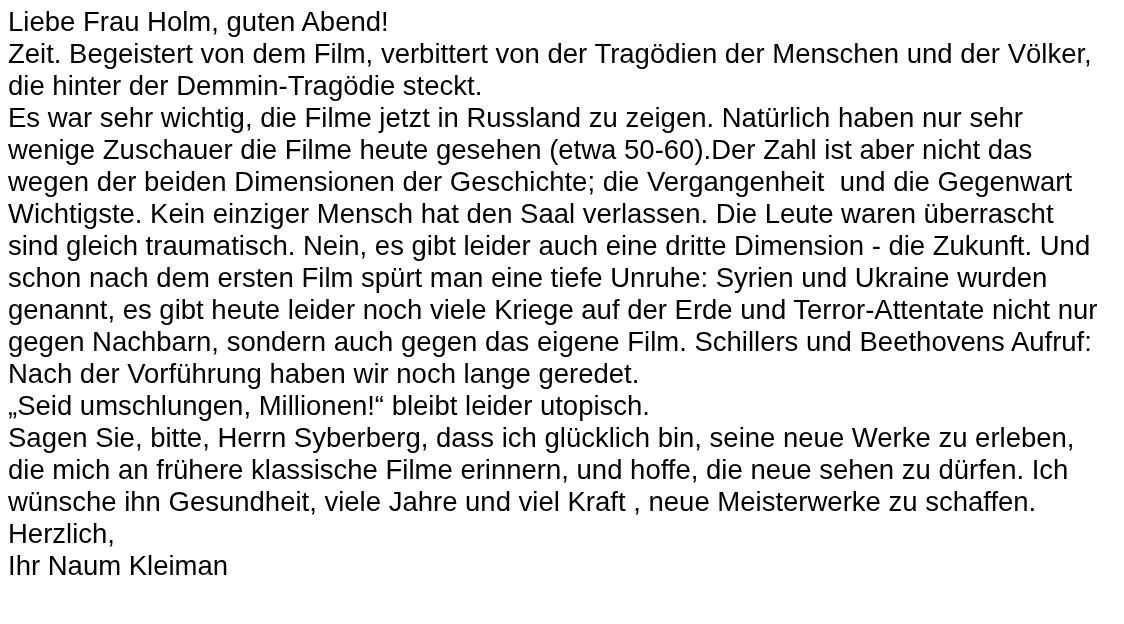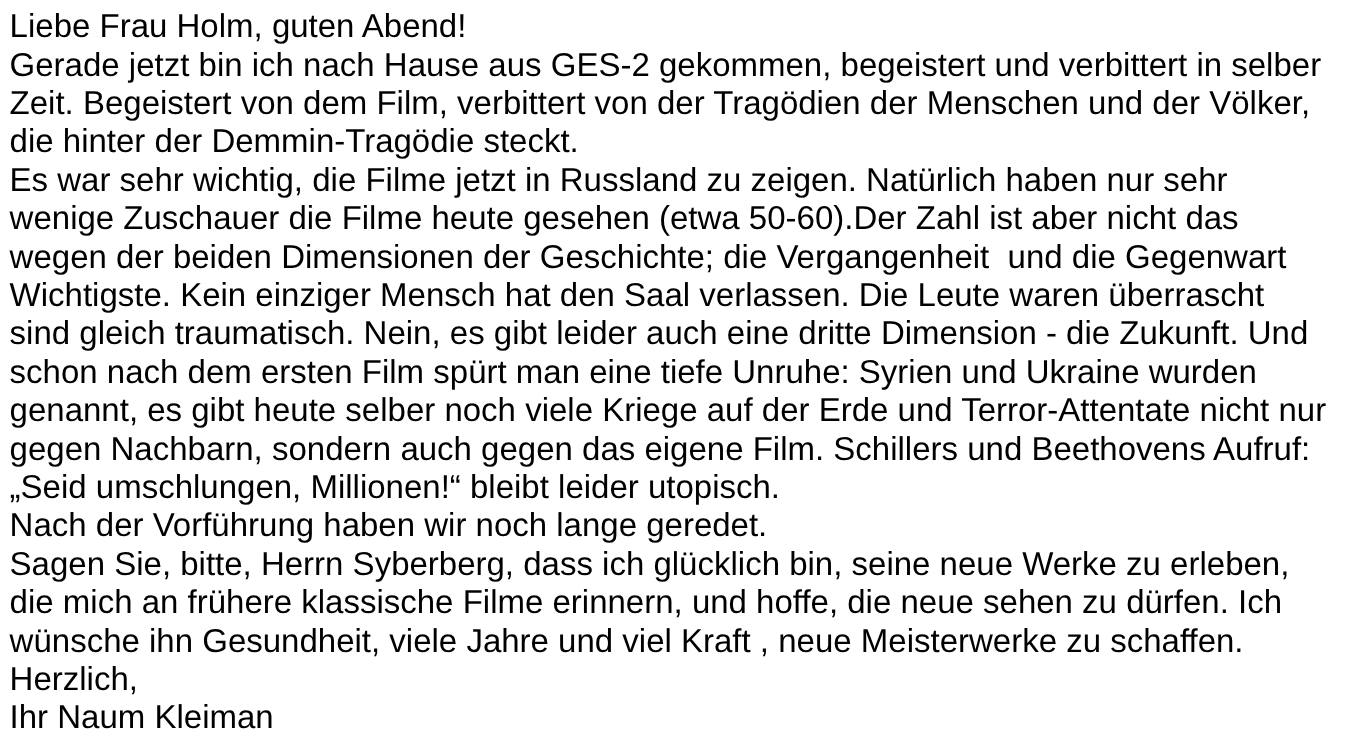--- a/index.html
+++ b/index.html
@@ -26,31 +26,30 @@
   }
   .text-line {
     white-space: pre;   
   }
 </style>
 </head>
 <body>
 
 <div class="letter-body">
     <div class="text-line">Liebe Frau Holm, guten Abend!</div>
-    <div class="text-line">Gerade jetzt bin ich nach Hause aus GES-2 gekommen, begeistert und verbittert in selber</div>
     <div class="text-line">Zeit. Begeistert von dem Film, verbittert von der Tragödien der Menschen und der Völker,</div>
     <div class="text-line">die hinter der Demmin-Tragödie steckt.</div>
     <div class="text-line">Es war sehr wichtig, die Filme jetzt in Russland zu zeigen. Natürlich haben nur sehr</div>
     <div class="text-line">wenige Zuschauer die Filme heute gesehen (etwa 50-60).Der Zahl ist aber nicht das</div>
     <div class="text-line">wegen der beiden Dimensionen der Geschichte; die Vergangenheit  und die Gegenwart</div>
     <div class="text-line">Wichtigste. Kein einziger Mensch hat den Saal verlassen. Die Leute waren überrascht</div>
     <div class="text-line">sind gleich traumatisch. Nein, es gibt leider auch eine dritte Dimension - die Zukunft. Und</div>
     <div class="text-line">schon nach dem ersten Film spürt man eine tiefe Unruhe: Syrien und Ukraine wurden</div>
-    <div class="text-line">genannt, es gibt heute selber noch viele Kriege auf der Erde und Terror-Attentate nicht nur</div>
+    <div class="text-line">genannt, es gibt heute leider noch viele Kriege auf der Erde und Terror-Attentate nicht nur</div>
     <div class="text-line">gegen Nachbarn, sondern auch gegen das eigene Film. Schillers und Beethovens Aufruf:</div>
+    <div class="text-line">Nach der Vorführung haben wir noch lange geredet.</div>
     <div class="text-line">„Seid umschlungen, Millionen!“ bleibt leider utopisch.</div>
-    <div class="text-line">Nach der Vorführung haben wir noch lange geredet.</div>
     <div class="text-line">Sagen Sie, bitte, Herrn Syberberg, dass ich glücklich bin, seine neue Werke zu erleben,</div>
     <div class="text-line">die mich an frühere klassische Filme erinnern, und hoffe, die neue sehen zu dürfen. Ich</div>
     <div class="text-line">wünsche ihn Gesundheit, viele Jahre und viel Kraft , neue Meisterwerke zu schaffen.</div>
     <div class="text-line">Herzlich,</div>
     <div class="text-line">Ihr Naum Kleiman</div>
   </div>
 
 </body></html>

